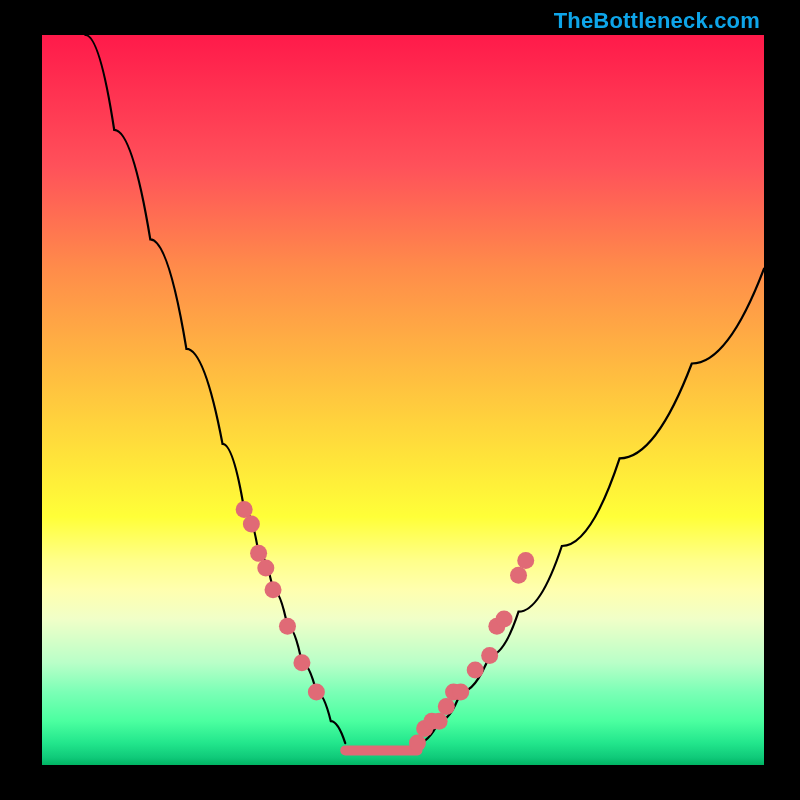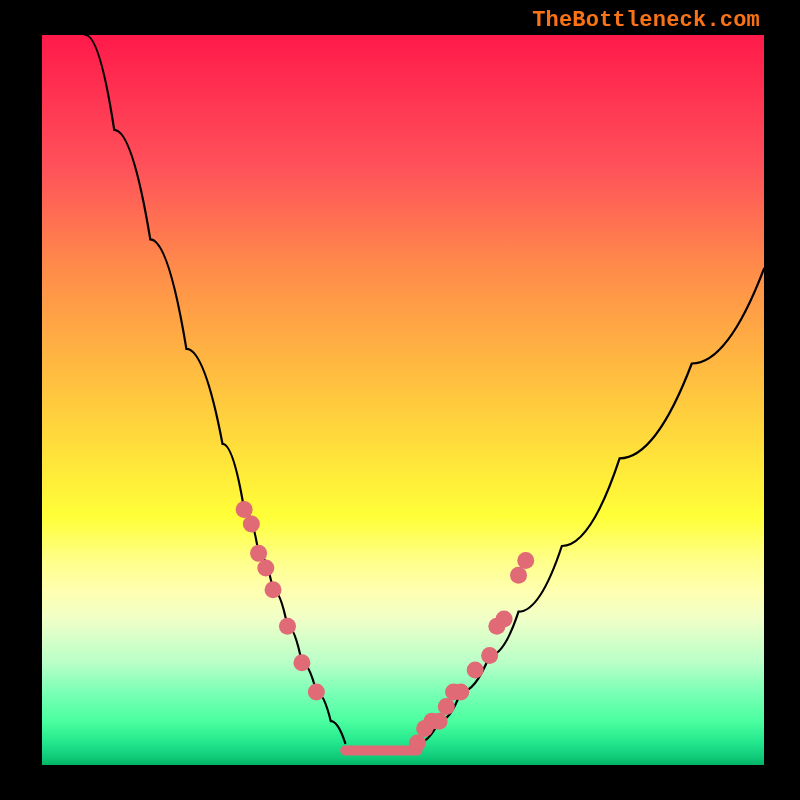--- a/index.html
+++ b/index.html
@@ -39,24 +39,24 @@
       #4bffa0 94%,
       #22e68c 97%,
       #0fc979 99%,
       #00b463 100%
     );
   }
   .watermark {
     position: absolute;
     right: 40px;
     top: 8px;
-    font-family: Liberation Mono, monospace;
+    font-family: Liberation Sans, sans-serif;
     font-size: 22px;
     font-weight: 600;
-    color: #f97316;
+    color: #0ea5e9;
     letter-spacing: 0.2px;
   }
   svg.overlay {
     position: absolute;
     left: 42px;
     top: 35px;
     width: 722px;
     height: 730px;
     overflow: visible;
   }

